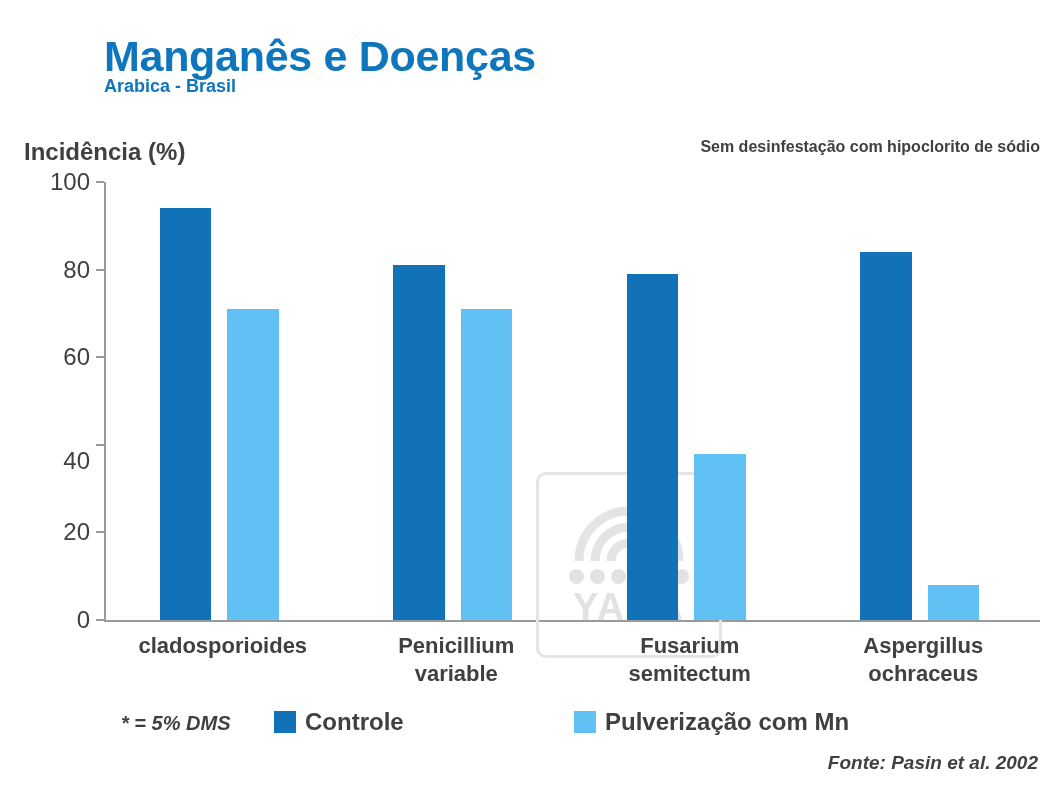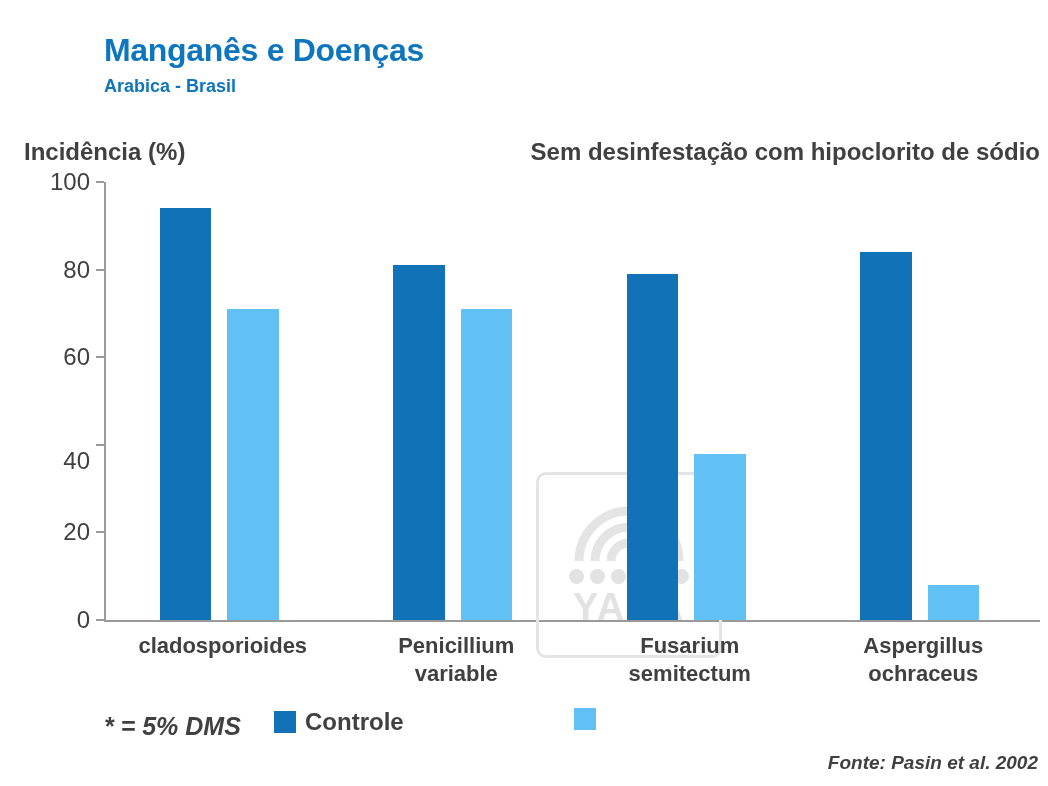--- a/index.html
+++ b/index.html
@@ -18,21 +18,21 @@
   .slide {
     position: absolute;
     inset: 0;
   }
 
   
   .title {
     position: absolute;
     left: 104px;
     top: 32px;
-    font-size: 32px;
+    font-size: 43px;
     font-weight: bold;
     color: #0e76bc;
     letter-spacing: -0.3px;
     white-space: nowrap;
   }
   .subtitle {
     position: absolute;
     left: 104px;
     top: 76px;
     font-size: 18px;
@@ -48,21 +48,21 @@
     top: 138px;
     font-size: 24px;
     font-weight: bold;
     color: #404040;
     white-space: nowrap;
   }
   .chart-note {
     position: absolute;
     right: 8px;
     top: 138px;
-    font-size: 24px;
+    font-size: 16px;
     font-weight: bold;
     color: #404040;
     white-space: nowrap;
   }
 
   
   .plot {
     position: absolute;
     left: 104px;
     top: 182px;
@@ -186,23 +186,23 @@
   
   .legend {
     position: absolute;
     left: 104px;
     top: 708px;
     width: 800px;
     height: 30px;
   }
   .dms-note {
     position: absolute;
-    left: 0;
+    left: 17px;
     top: 4px;
-    font-size: 25px;
+    font-size: 20px;
     font-style: italic;
     font-weight: bold;
     color: #404040;
     white-space: nowrap;
   }
   .legend-item {
     position: absolute;
     display: flex;
     align-items: center;
     gap: 9px;
@@ -317,18 +317,19 @@
     </div>
 
   <div class="legend">
     <div class="dms-note">* = 5% DMS</div>
     <div class="legend-item one">
       <span class="swatch control"></span>
       <span class="legend-label">Controle</span>
     </div>
     <div class="legend-item two">
       <span class="swatch treated"></span>
+      <span class="legend-label">Pulverização com Mn</span>
     </div>
   </div>
 
   <div class="source">Fonte: Pasin et al. 2002</div>
 
 </div>
 
 </body></html>

